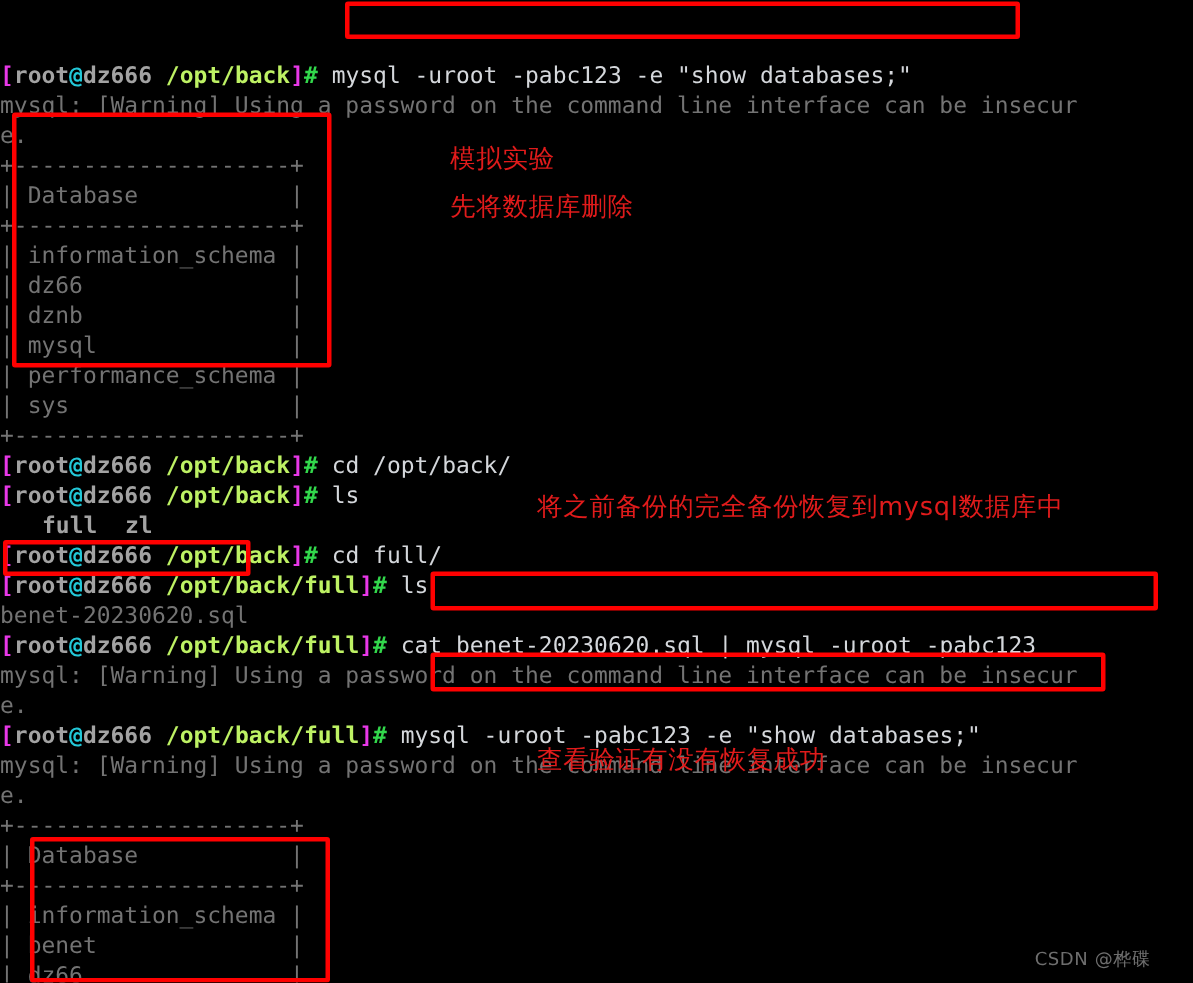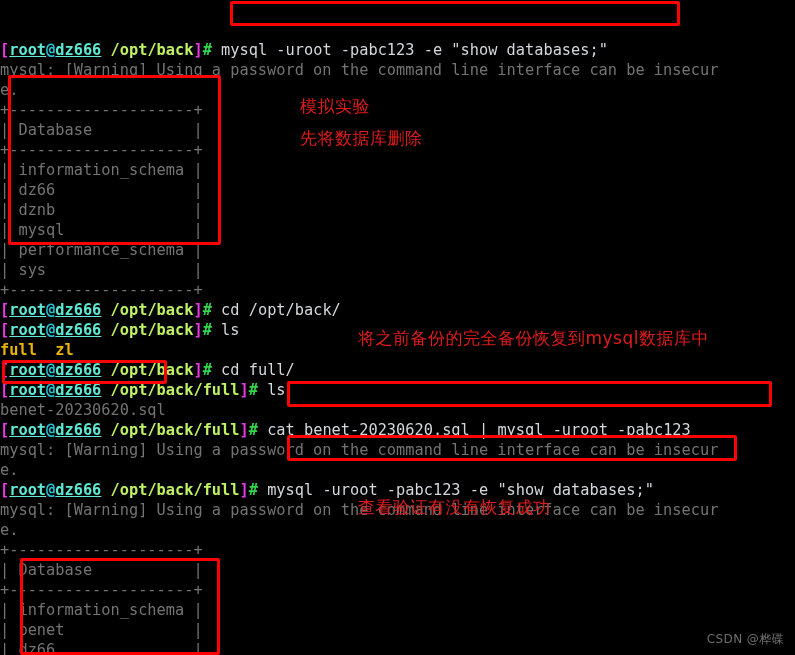--- a/index.html
+++ b/index.html
@@ -29,27 +29,27 @@
   }
 
   .line {
     height: 20px;
     white-space: pre;
     font-family: "DejaVu Sans Mono", "Liberation Mono", monospace;
   }
 
   
   .c-bracket { color: #e838e8; font-weight: bold; }   
-  .c-user    { color: #5eead4; font-weight: bold; text-decoration: underline; }   
+  .c-user    { color: #a3a3a3; font-weight: bold; }   
   .c-at      { color: #22c8d8; font-weight: bold; }   
   .c-path    { color: #bef264; font-weight: bold; }   
   .c-hash    { color: #32d74b; font-weight: bold; }   
   .c-cmd     { color: #d4d7db; }                      
   .c-out     { color: #737373; }                      
-  .c-dir     { color: #eab308; font-weight: bold; }                      
+  .c-dir     { color: #a3a3a3; font-weight: bold; padding-left: 28px; }                      
 
   
   .hlbox {
     position: absolute;
     border: 3px solid #ff0000;
     box-sizing: border-box;
     pointer-events: none;
     border-radius: 2px;
   }
 
@@ -60,21 +60,21 @@
     font-family: "DejaVu Sans", "Liberation Sans", sans-serif;
     font-size: 17px;
     font-weight: 400;
     white-space: nowrap;
     letter-spacing: 0.5px;
   }
 
   
   #watermark {
     position: absolute;
-    right: 11px;
+    right: 28px;
     bottom: 6px;
     color: #6e6e6e;
     font-family: "DejaVu Sans", "Liberation Sans", sans-serif;
     font-size: 12px;
     letter-spacing: 0.4px;
     white-space: nowrap;
   }
 </style>
 </head>
 <body>

